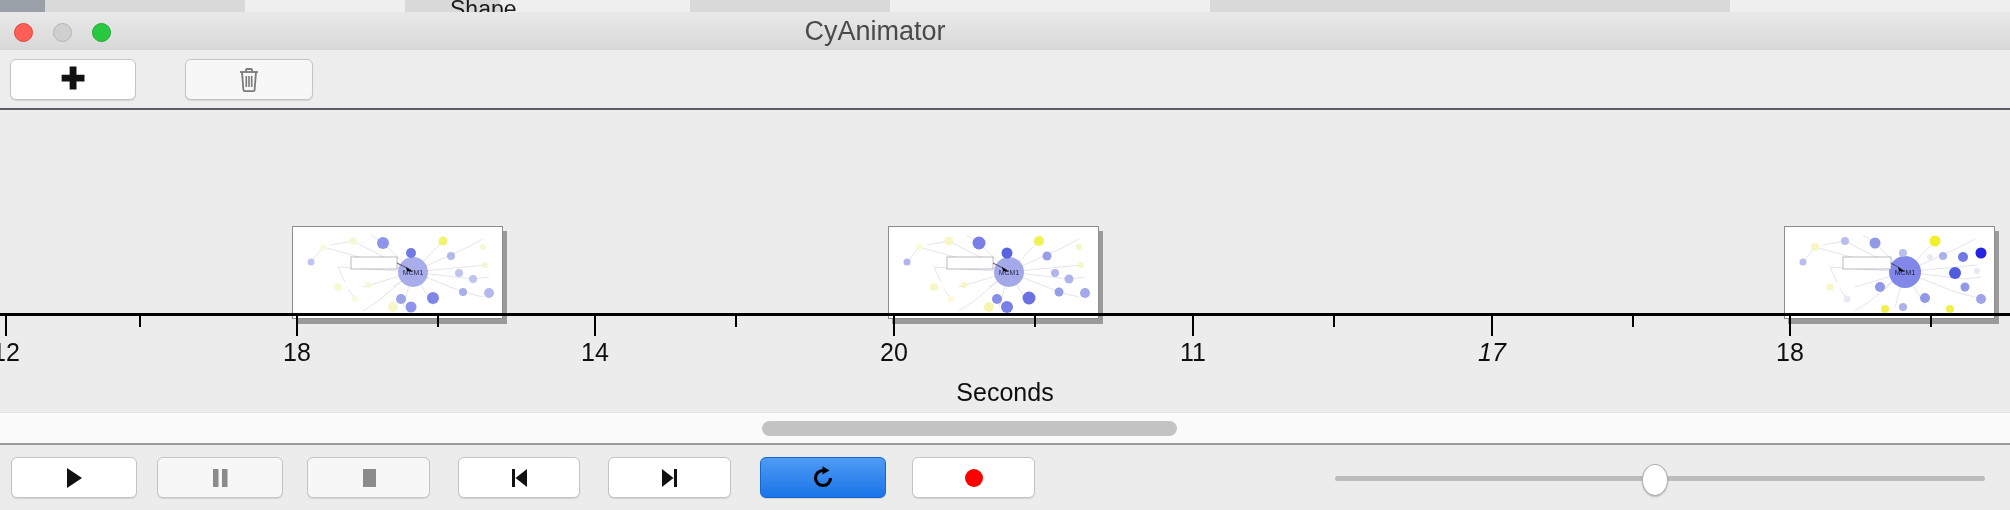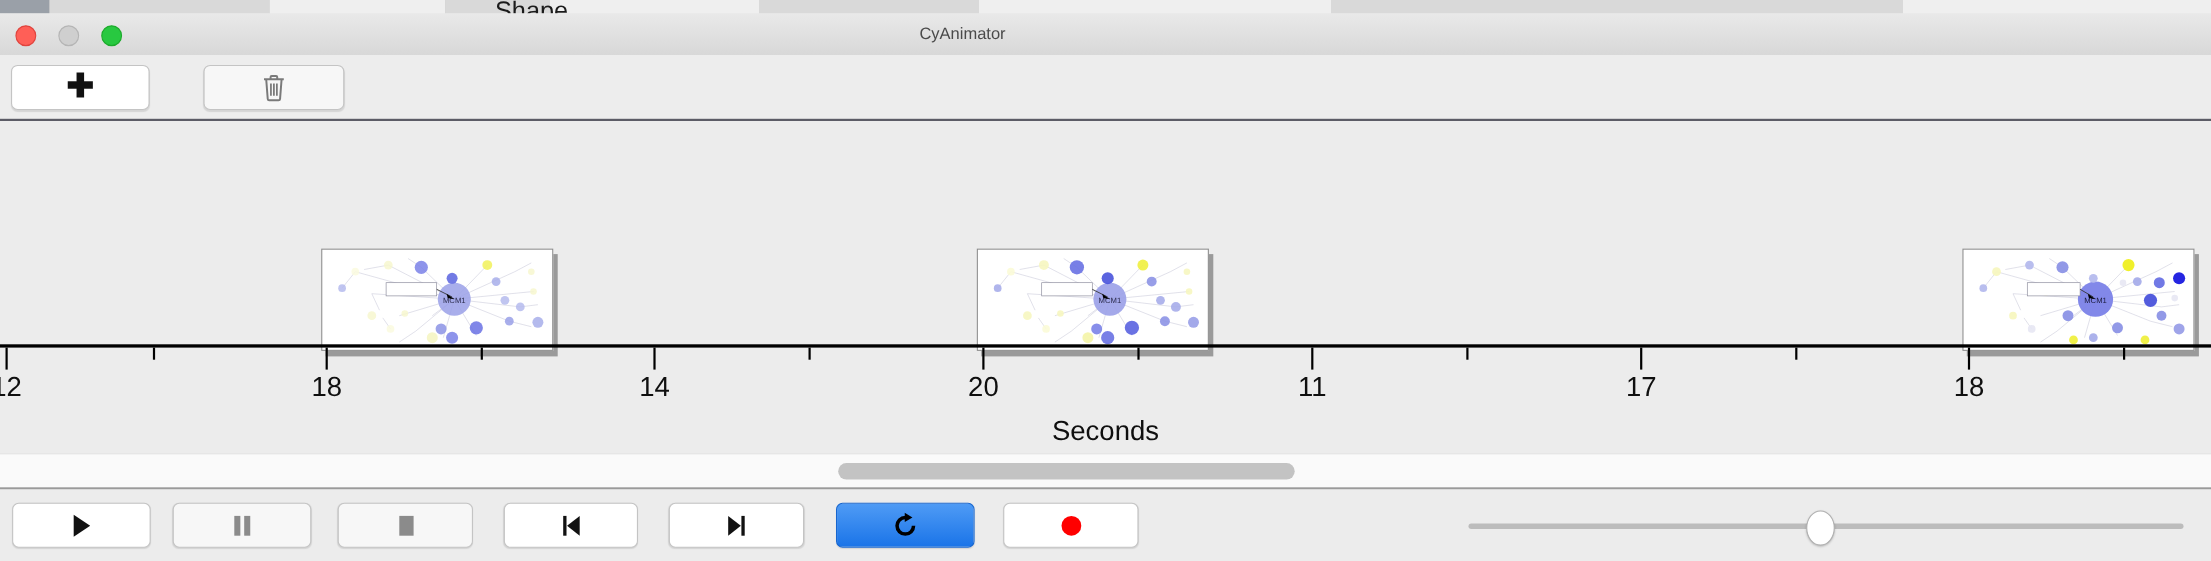--- a/index.html
+++ b/index.html
@@ -68,21 +68,21 @@
   }
   .traffic.close  { left: 14px;  background: #ff5f57; border: 1px solid #e0443e; }
   .traffic.min    { left: 53px;  background: #cfcfcf; border: 1px solid #b5b5b5; }
   .traffic.max    { left: 92px;  background: #28c840; border: 1px solid #1dab2c; }
   .win-title {
     position: absolute;
     left: 0; top: 0;
     width: 1750px;
     line-height: 38px;
     text-align: center;
-    font-size: 15px;
+    font-size: 27px;
     color: #4a4a4a;
   }
 
   
   .toolbar {
     position: absolute;
     left: 0; top: 50px;
     width: 2010px; height: 58px;
     background: #ededed;
     border-bottom: 2px solid #5c5c66;
@@ -455,21 +455,21 @@
     <div class="tick major" style="left:1491px;"></div>
     <div class="tick minor" style="left:1632px;"></div>
     <div class="tick major" style="left:1789px;"></div>
     <div class="tick minor" style="left:1930px;"></div>
 
     <div class="tick-label" style="left:6px;">12</div>
     <div class="tick-label" style="left:297px;">18</div>
     <div class="tick-label" style="left:595px;">14</div>
     <div class="tick-label" style="left:894px;">20</div>
     <div class="tick-label" style="left:1193px;">11</div>
-    <div class="tick-label" style="left:1492px;">17</div>
+    <div class="tick-label" style="left:1492px;font-style:italic;">17</div>
     <div class="tick-label" style="left:1790px;">18</div>
 
     <div class="axis-title">Seconds</div>
   </div>
 
   <div class="hscroll">
     <div class="hscroll-thumb"></div>
   </div>
 
   <div class="playbar">

